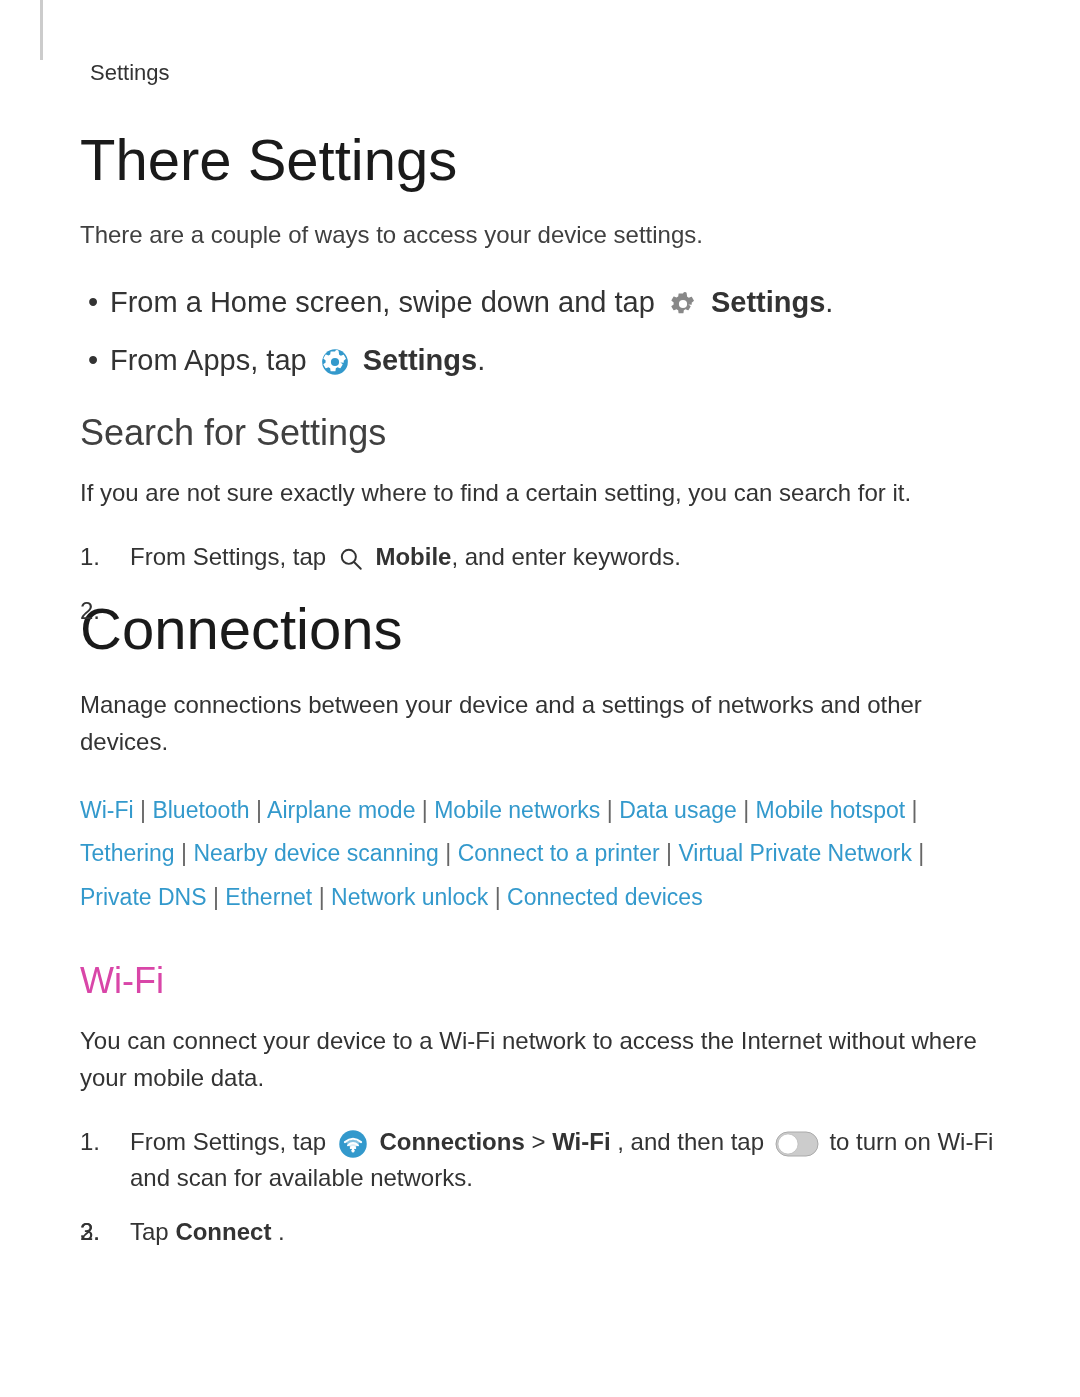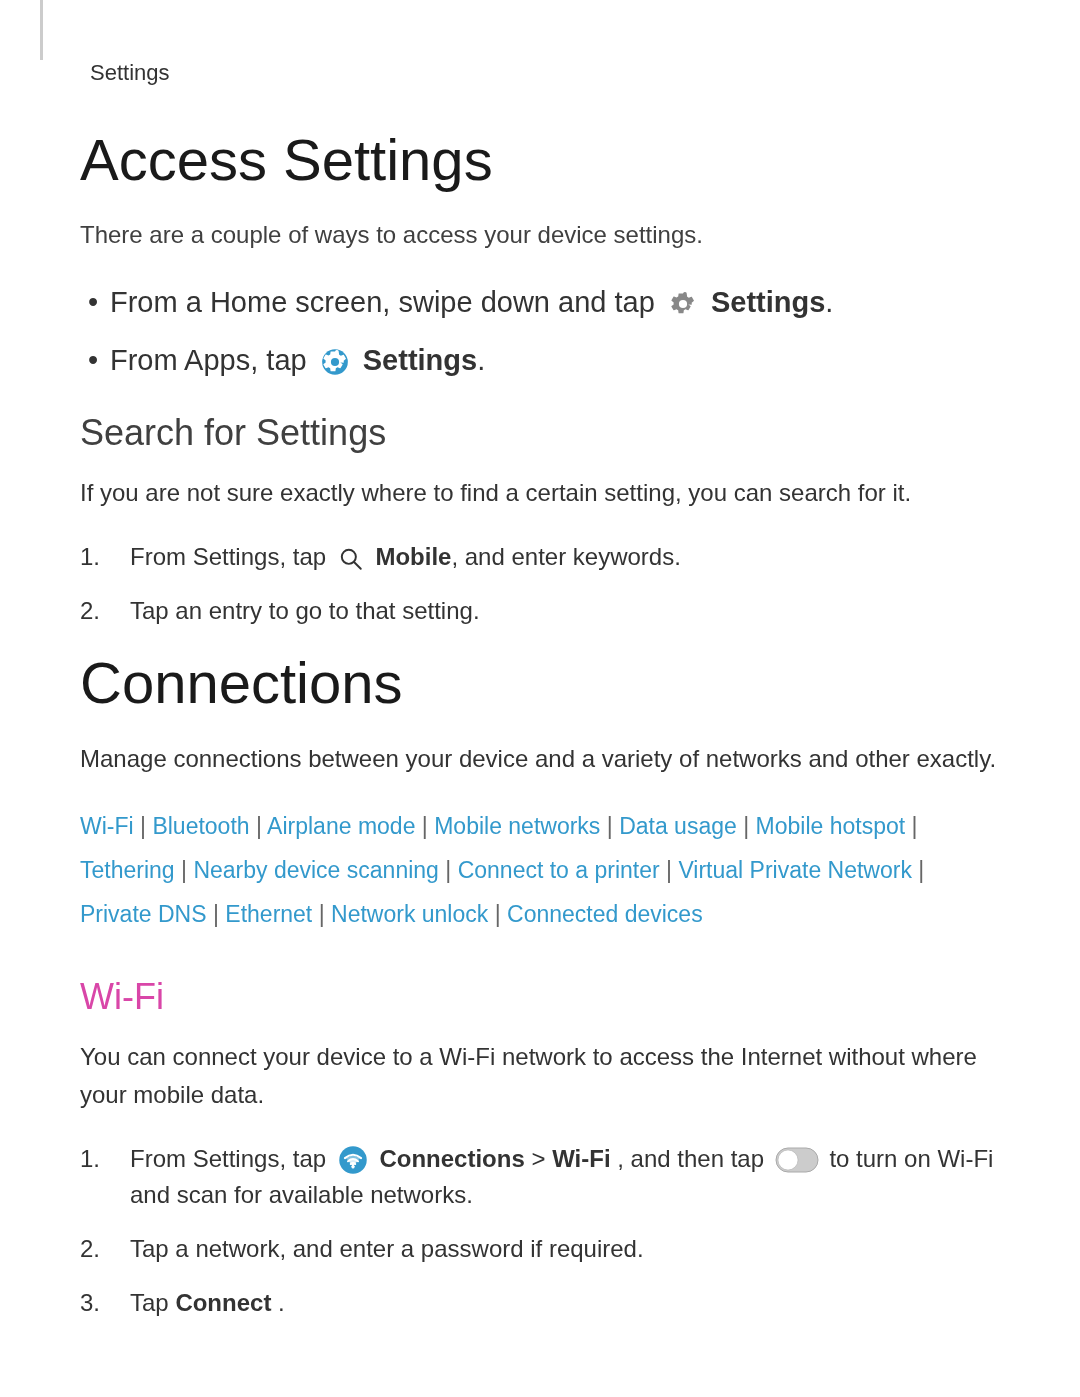--- a/index.html
+++ b/index.html
@@ -214,21 +214,21 @@
   </style>
 </head>
 <body>
 
 <div class="page-border-left"></div>
 
 <div class="breadcrumb-section">
   <span class="breadcrumb-text">Settings</span>
 </div>
 
-<h1 class="main-title">Access Settings</h1>
+<h1 class="main-title">There Settings</h1>
 
 <p class="section-intro">There are a couple of ways to access your device settings.</p>
 
 <ul class="bullet-list">
   <li>
     <span>From a Home screen, swipe down and tap </span>
     <span class="icon-gear">
       <svg viewBox="0 0 24 24" xmlns="http://www.w3.org/2000/svg">
         <path class="gear-gray" d="M12 15.5a3.5 3.5 0 1 1 0-7 3.5 3.5 0 0 1 0 7zm7.43-2.89c.04-.27.07-.55.07-.83s-.03-.57-.07-.84l1.8-1.41c.16-.12.2-.35.1-.53l-1.71-2.96c-.1-.18-.32-.25-.5-.18l-2.12.85c-.44-.34-.91-.63-1.43-.84l-.32-2.26A.39.39 0 0 0 12 3h-3.42c-.2 0-.36.14-.39.33l-.32 2.26c-.52.21-.99.5-1.43.84L4.32 5.58c-.19-.07-.41 0-.5.18L2.1 8.72c-.1.18-.06.41.1.53l1.8 1.41C3.96 10.93 3.93 11.21 3.93 11.5s.03.57.07.84l-1.8 1.41c-.16.12-.2.35-.1.53l1.71 2.96c.1.18.32.25.5.18l2.12-.85c.44.34.91.63 1.43.84l.32 2.26c.03.19.19.33.39.33H12c.2 0 .36-.14.39-.33l.32-2.26c.52-.21.99-.5 1.43-.84l2.12.85c.19.07.41 0 .5-.18l1.71-2.96c.1-.18.06-.41-.1-.53l-1.81-1.41z"></path>
       </svg>
@@ -257,26 +257,25 @@
     <span class="icon-search">
       <svg viewBox="0 0 24 24" width="26" height="26" xmlns="http://www.w3.org/2000/svg">
         <circle cx="10" cy="10" r="6.5" stroke="#333" stroke-width="1.8" fill="none"></circle>
         <line x1="15" y1="15" x2="21" y2="21" stroke="#333" stroke-width="1.8" stroke-linecap="round"></line>
       </svg>
     </span>
     <span class="bold-text">Mobile</span><span>, and enter keywords.</span>
   </li>
   <li>
     <span class="list-num">2.</span>
-    <span>Tap an entry to go to that setting.</span>
   </li>
 </ol>
 
 <h1 class="connections-heading section-gap">Connections</h1>
-<p class="desc-text">Manage connections between your device and a variety of networks and other exactly.</p>
+<p class="desc-text">Manage connections between your device and a settings of networks and other devices.</p>
 
 <div class="links-section">
   <a class="link-text">Wi-Fi</a><span class="link-sep"> | </span>
   <a class="link-text">Bluetooth</a><span class="link-sep"> | </span>
   <a class="link-text">Airplane mode</a><span class="link-sep"> | </span>
   <a class="link-text">Mobile networks</a><span class="link-sep"> | </span>
   <a class="link-text">Data usage</a><span class="link-sep"> | </span>
   <a class="link-text">Mobile hotspot</a><span class="link-sep"> | </span>
   <a class="link-text">Tethering</a><span class="link-sep"> | </span>
   <a class="link-text">Nearby device scanning</a><span class="link-sep"> | </span>
@@ -316,21 +315,20 @@
     <span class="icon-toggle">
       <svg viewBox="0 0 44 26" width="44" height="26" xmlns="http://www.w3.org/2000/svg">
         <rect x="1" y="1" width="42" height="24" rx="12" ry="12" fill="#cccccc" stroke="#aaaaaa" stroke-width="1"></rect>
         <circle cx="13" cy="13" r="10" fill="white" stroke="#aaaaaa" stroke-width="0.5"></circle>
       </svg>
     </span>
     <span> to turn on Wi-Fi and scan for available networks.</span>
   </li>
   <li>
     <span class="list-num">2.</span>
-    <span>Tap a network, and enter a password if required.</span>
   </li>
   <li>
     <span class="list-num">3.</span>
     <span>Tap </span>
     <span class="bold-text">Connect</span>
     <span>.</span>
   </li>
 </ol>
 
 </body></html>

